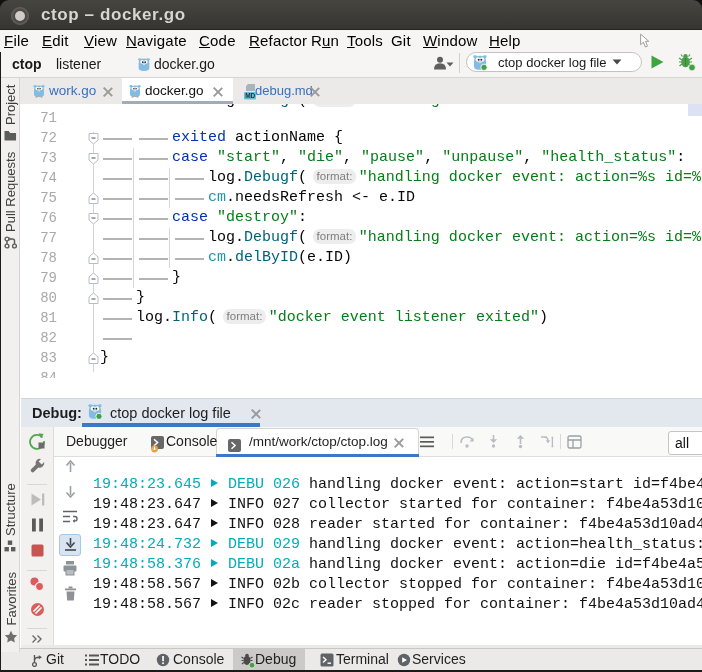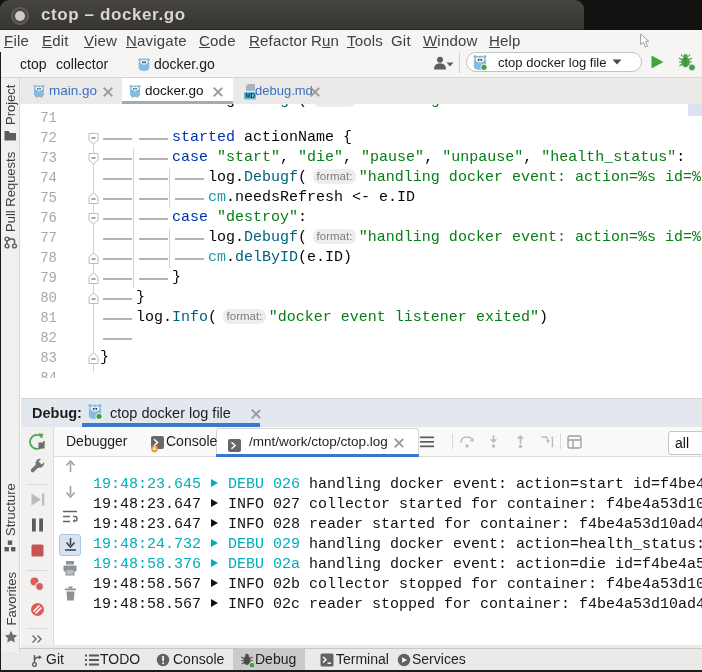--- a/index.html
+++ b/index.html
@@ -1,25 +1,25 @@
 <!DOCTYPE html>
 <html><head><meta charset="utf-8"><style>
 *{margin:0;padding:0;box-sizing:border-box}
 html,body{width:702px;height:672px;overflow:hidden}
 #app{position:relative;width:702px;height:672px;font-family:"Liberation Sans",sans-serif;background:#fff;overflow:hidden}
 .abs{position:absolute}
 
 #titleback{left:0;top:0;width:702px;height:30px;background:#12110f}
-#title{left:0;top:0;width:584px;height:30px;background:linear-gradient(#474540,#373530);border-bottom:1px solid #24231f;border-radius:9px 9px 0 0}
+#title{left:0;top:0;width:702px;height:30px;background:linear-gradient(#474540,#373530);border-bottom:1px solid #24231f;border-radius:9px 9px 0 0}
 #title .txt{left:41px;top:0;line-height:29px;color:#d9d5cf;font-size:17px;font-weight:bold;letter-spacing:0.6px}
 #circ{left:11px;top:7px;width:18px;height:18px;border-radius:50%;background:#4e4b46;box-shadow:inset 0 0 0 1.5px #615e58}
 #circin{left:15px;top:11px;width:10px;height:10px;border-radius:50%;background:#cfccc7}
 
 #menus{left:0;top:30px;width:702px;height:22px;background:#f6f5f3}
-.mi{position:absolute;top:0;height:22px;line-height:21px;font-size:15px;color:#404040;letter-spacing:0.2px}
+.mi{position:absolute;top:0;height:22px;line-height:21px;font-size:15px;color:#000000;letter-spacing:0.2px}
 
 #toolrow{left:0;top:52px;width:702px;height:26px;background:#f6f5f3;border-bottom:1px solid #d7d5d3}
 .bc{position:absolute;top:0;height:26px;line-height:25px;font-size:14px;color:#1a1a1a}
 
 #tabbar{left:0;top:78px;width:702px;height:26px;background:#ebeae8}
 .tabtxt{position:absolute;top:0;height:26px;line-height:25px;font-size:13.5px}
 .blue{color:#3a6fbf}
 .xcl{position:absolute;top:8px;width:9px;height:9px}
 .xcl:before,.xcl:after{content:"";position:absolute;left:4px;top:0;width:1.6px;height:12px;background:#9a9a9a}
 .xcl:before{transform:rotate(45deg)}.xcl:after{transform:rotate(-45deg)}
@@ -92,38 +92,38 @@
 <span class="mi" style="left:199px"><u>C</u>ode</span>
 <span class="mi" style="left:249px"><u>R</u>efactor</span>
 <span class="mi" style="left:311px">R<u>u</u>n</span>
 <span class="mi" style="left:347px"><u>T</u>ools</span>
 <span class="mi" style="left:391px">Git</span>
 <span class="mi" style="left:423px"><u>W</u>indow</span>
 <span class="mi" style="left:489px"><u>H</u>elp</span>
 </div>
 
 <div class="abs" id="toolrow">
-<span class="bc" style="left:20px;font-weight:normal">ctop</span>
+<span class="bc" style="left:12px;font-weight:bold">ctop</span>
 <svg class="abs" style="left:38px;top:59px" width="8" height="12" viewBox="0 0 8 12">
         <path d="M1.5 1 6.5 6 1.5 11" stroke="#999" stroke-width="1.7" fill="none"></path>
       </svg>
-<span class="bc" style="left:56px">collector</span>
+<span class="bc" style="left:56px">listener</span>
 <svg class="abs" style="left:124px;top:59px" width="8" height="12" viewBox="0 0 8 12">
         <path d="M1.5 1 6.5 6 1.5 11" stroke="#999" stroke-width="1.7" fill="none"></path>
       </svg>
 <span class="bc" style="left:154px">docker.go</span>
 </div>
 <div class="abs" id="combo">
       <div class="abs t">ctop docker log file</div>
     </div>
 
 <div class="abs" id="tabbar"></div>
 <div class="abs" id="seltab"></div>
 <div class="abs" id="selunder"></div>
-<span class="tabtxt blue" style="left:49px;top:78px">main.go</span>
+<span class="tabtxt blue" style="left:49px;top:78px">work.go</span>
 <span class="abs xcl" style="left:103px;top:86px"></span>
 <span class="tabtxt" style="left:145px;top:78px;color:#111">docker.go</span>
 <span class="abs xcl" style="left:213px;top:86px"></span>
 <span class="tabtxt blue" style="left:255px;top:78px;font-size:13px">debug.md</span>
 <span class="abs xcl" style="left:310px;top:86px"></span>
 
 <div class="abs" id="editor">
 
 <div class="num" style="left:0;top:4px">71</div>
 <div class="num" style="left:0;top:24px">72</div>
@@ -139,21 +139,21 @@
 <div class="num" style="left:0;top:224px">82</div>
 <div class="num" style="left:0;top:244px">83</div>
 <div class="num" style="left:0;top:264px">84</div>
 
 <div class="guide" style="left:72px;top:28px;height:240px;background:#d4d4d4"></div>
 <div class="guide" style="left:112px;top:44px;height:140px"></div>
 <div class="guide" style="left:148px;top:64px;height:40px"></div>
 <div class="guide" style="left:148px;top:124px;height:40px"></div>
 
 <div class="ln" style="left:79px;top:-13px">            log.<span class="fn">Debugf</span>(<span class="inlay">format:</span><span class="st">"handling docker event: action=%s id=%s"</span>, e.Action)</div>
-<div class="ln" style="left:79px;top:24px">        <span class="kw">started</span> actionName {</div>
+<div class="ln" style="left:79px;top:24px">        <span class="kw">exited</span> actionName {</div>
 <div class="ln" style="left:79px;top:44px">        <span class="kw">case</span> <span class="st">"start"</span>, <span class="st">"die"</span>, <span class="st">"pause"</span>, <span class="st">"unpause"</span>, <span class="st">"health_status"</span>:</div>
 <div class="ln" style="left:79px;top:64px">            log.<span class="fn">Debugf</span>(<span class="inlay">format:</span><span class="st">"handling docker event: action=%s id=%s"</span>, e.Action)</div>
 <div class="ln" style="left:79px;top:84px">            <span class="rc">cm</span>.needsRefresh &lt;- e.ID</div>
 <div class="ln" style="left:79px;top:104px">        <span class="kw">case</span> <span class="st">"destroy"</span>:</div>
 <div class="ln" style="left:79px;top:124px">            log.<span class="fn">Debugf</span>(<span class="inlay">format:</span><span class="st">"handling docker event: action=%s id=%s"</span>, e.Action)</div>
 <div class="ln" style="left:79px;top:144px">            <span class="rc">cm</span>.<span class="fn">delByID</span>(e.ID)</div>
 <div class="ln" style="left:79px;top:164px">        }</div>
 <div class="ln" style="left:79px;top:184px">    }</div>
 <div class="ln" style="left:79px;top:204px">    log.<span class="fn">Info</span>(<span class="inlay">format:</span><span class="st">"docker event listener exited"</span>)</div>
 <div class="ln" style="left:79px;top:244px">}</div>

